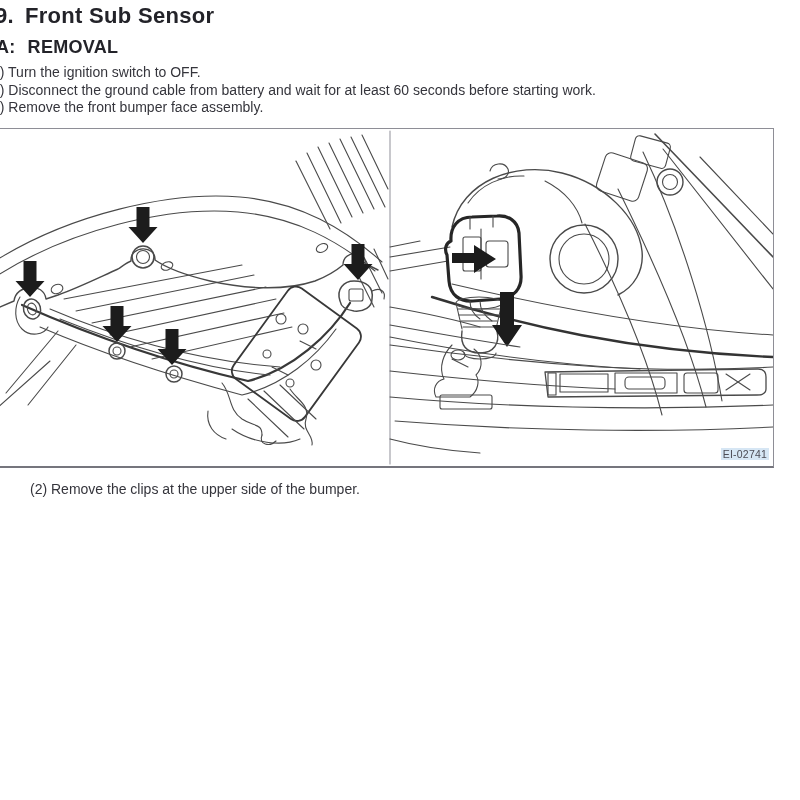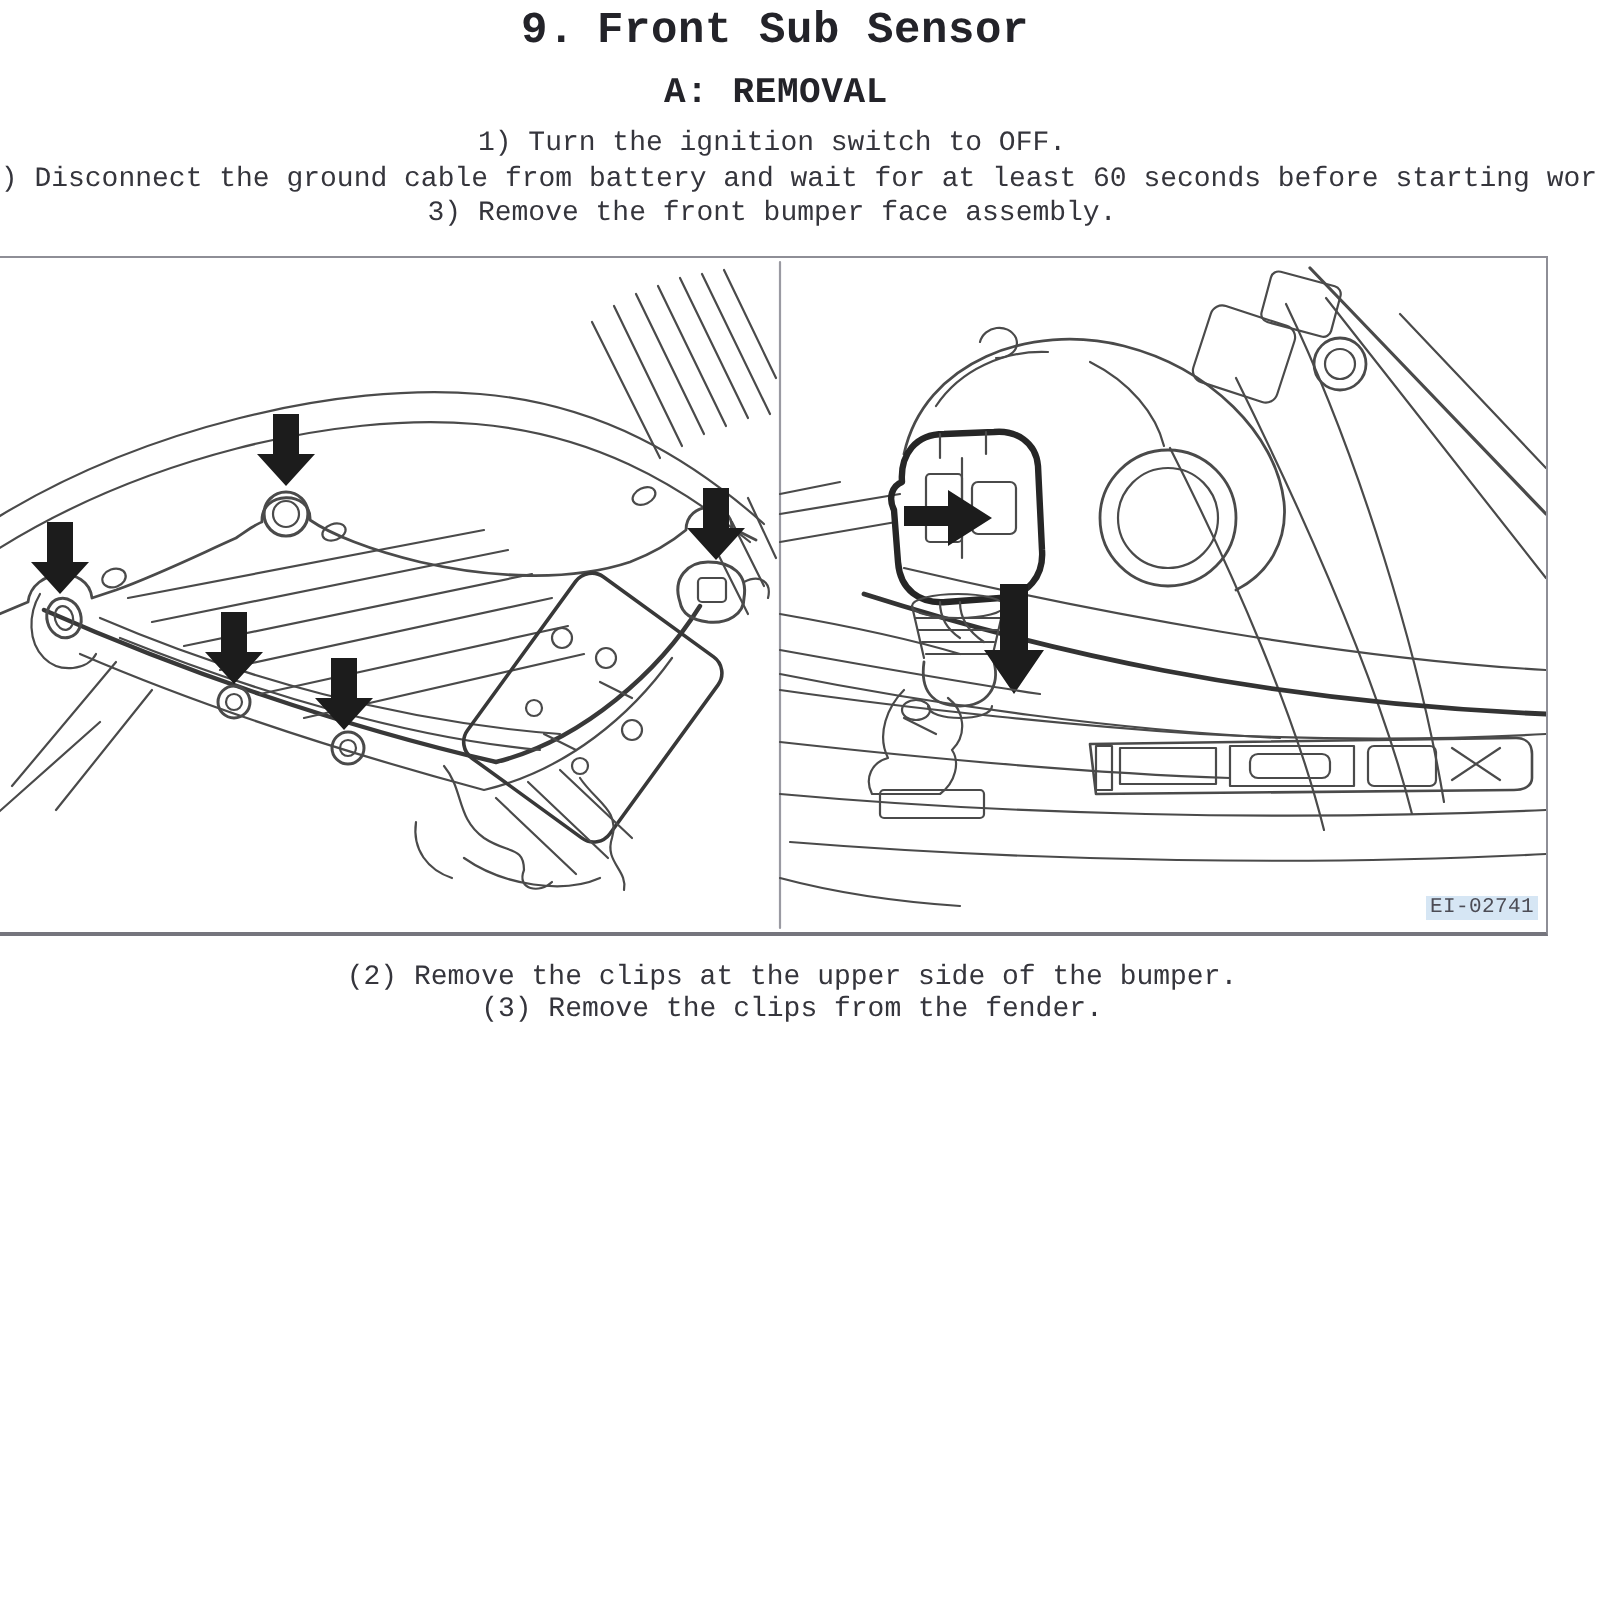--- a/index.html
+++ b/index.html
@@ -1,20 +1,20 @@
 <!DOCTYPE html>
 <html><head>
 <meta charset="utf-8">
 <style>
   html,body{margin:0;padding:0;background:#ffffff;}
   body{width:800px;height:800px;overflow:hidden;position:relative;}
   .doc{
     position:relative;width:780px;height:800px;
-    font-family:Liberation Mono, monospace;
-    color:#35353c;padding-top:3px;box-sizing:border-box;text-align:center;
+    font-family:Liberation Sans, sans-serif;
+    color:#35353c;padding-top:3px;box-sizing:border-box;
   }
   .title{
     margin:0 0 0 -5px;font-size:22px;line-height:26px;font-weight:bold;
     color:#232329;letter-spacing:0.3px;white-space:nowrap;
   }
   .title .gap{display:inline-block;width:11px;}
   .section-heading{
     margin:9px 0 0 -4px;font-size:18px;line-height:19px;font-weight:bold;
     color:#232329;letter-spacing:0.3px;white-space:nowrap;
   }
@@ -26,21 +26,21 @@
     position:relative;margin-top:11px;width:773px;height:337px;
     border-top:1px solid #8e8e96;border-right:1px solid #8e8e96;
     border-bottom:2px solid #75757d;background:#ffffff;overflow:hidden;
   }
   .figure svg{display:block;}
   .fig-id{
     position:absolute;right:4px;bottom:6px;font-size:10.5px;line-height:12px;
     color:#4c4c55;background:#d6e6f4;padding:0 2px;letter-spacing:0.2px;margin-left:12px;
   }
   .substeps2{margin-top:13px;}
-  .substeps2 p{margin:0;padding-left:12px;font-size:14px;line-height:16.5px;white-space:nowrap;}
+  .substeps2 p{margin:0;padding-left:30px;font-size:14px;line-height:16.5px;white-space:nowrap;}
 </style>
 </head>
 <body>
 
 <div class="doc">
 
   <h1 class="title"><span>9.</span><span class="gap"></span><span>Front Sub Sensor</span></h1>
 
   <h2 class="section-heading"><span>A:</span><span class="gap"></span><span>REMOVAL</span></h2>
 
@@ -248,16 +248,15 @@
           <path d="M726,245 L750,261"></path>
             <path d="M750,245 L726,261"></path>
         </g>
       </g>
     </svg>
     <span class="fig-id">EI-02741</span>
   </div>
 
   <div class="substeps2">
     <p>(2) Remove the clips at the upper side of the bumper.</p>
-    <p>(3) Remove the clips from the fender.</p>
   </div>
 
 </div>
 
 </body></html>

